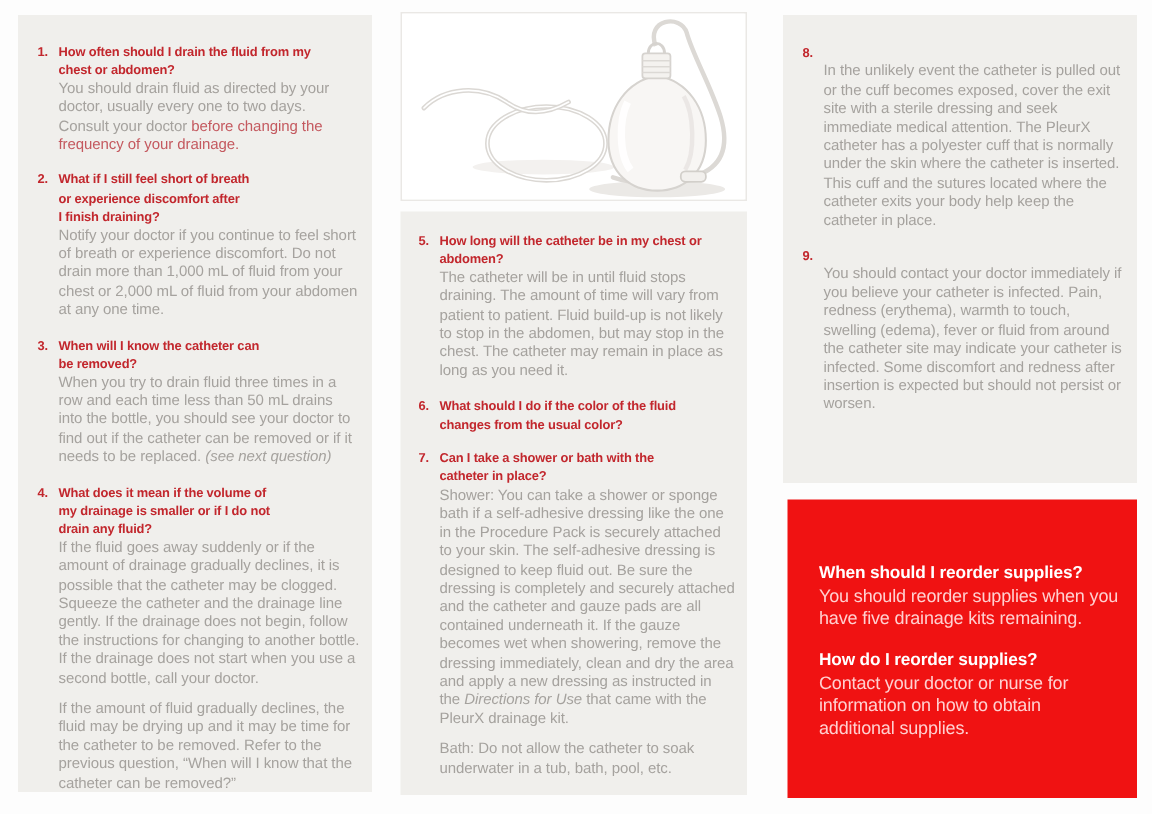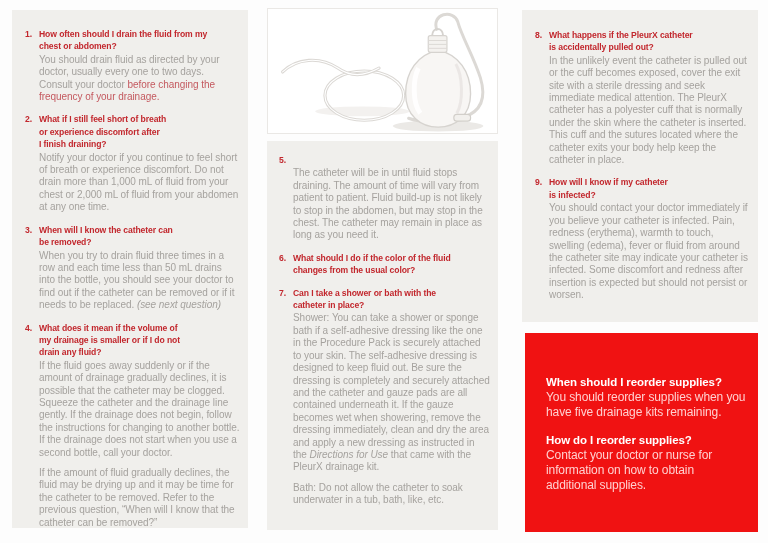--- a/index.html
+++ b/index.html
@@ -113,61 +113,59 @@
       <path d="M166 27 C 166 18, 177 18, 177 27" fill="none" stroke="#d6d3cf" stroke-width="2"></path>
 
       <rect x="188" y="107" width="17" height="7" rx="3" fill="#f2f0ed" stroke="#d2cfca" stroke-width="1.2"></rect>
     </svg>
   </div>
 
   <div id="col-mid" class="panel faq-col">
       <div class="faq-item">
         <div class="faq-q">
           <span class="faq-num">5.</span>
+          <span class="faq-qtext">How long will the catheter be in my chest or
+abdomen?</span>
         </div>
         <div class="faq-answer">
           <p><span>The catheter will be in until fluid stops draining. The amount of time will vary from patient to patient. Fluid build-up is not likely to stop in the abdomen, but may stop in the chest. The catheter may remain in place as long as you need it.</span></p>
         </div>
       </div>
       <div class="faq-item">
         <div class="faq-q">
           <span class="faq-num">6.</span>
           <span class="faq-qtext">What should I do if the color of the fluid
 changes from the usual color?</span>
         </div>
       </div>
       <div class="faq-item">
         <div class="faq-q">
           <span class="faq-num">7.</span>
           <span class="faq-qtext">Can I take a shower or bath with the
 catheter in place?</span>
         </div>
         <div class="faq-answer">
           <p><span>Shower: You can take a shower or sponge bath if a self-adhesive dressing like the one in the Procedure Pack is securely attached to your skin. The self-adhesive dressing is designed to keep fluid out. Be sure the dressing is completely and securely attached and the catheter and gauze pads are all contained underneath it. If the gauze becomes wet when showering, remove the dressing immediately, clean and dry the area and apply a new dressing as instructed in the </span><span class="seg-italic">Directions for Use</span><span> that came with the PleurX drainage kit.</span></p>
-          <p><span>Bath: Do not allow the catheter to soak underwater in a tub, bath, like, etc.</span></p>
+          <p><span>Bath: Do not allow the catheter to soak underwater in a tub, bath, pool, etc.</span></p>
         </div>
       </div>
     </div>
 
   <div id="col-right" class="panel faq-col">
       <div class="faq-item">
         <div class="faq-q">
           <span class="faq-num">8.</span>
-          <span class="faq-qtext">What happens if the PleurX catheter
-is accidentally pulled out?</span>
         </div>
         <div class="faq-answer">
           <p><span>In the unlikely event the catheter is pulled out or the cuff becomes exposed, cover the exit site with a sterile dressing and seek immediate medical attention. The PleurX catheter has a polyester cuff that is normally under the skin where the catheter is inserted. This cuff and the sutures located where the catheter exits your body help keep the catheter in place.</span></p>
         </div>
       </div>
       <div class="faq-item">
         <div class="faq-q">
           <span class="faq-num">9.</span>
-          <span class="faq-qtext">How will I know if my catheter
-is infected?</span>
         </div>
         <div class="faq-answer">
           <p><span>You should contact your doctor immediately if you believe your catheter is infected. Pain, redness (erythema), warmth to touch, swelling (edema), fever or fluid from around the catheter site may indicate your catheter is infected. Some discomfort and redness after insertion is expected but should not persist or worsen.</span></p>
         </div>
       </div>
     </div>
 
   <div id="reorder-box">
       <div class="reorder-section">
         <h3>When should I reorder supplies?</h3>

